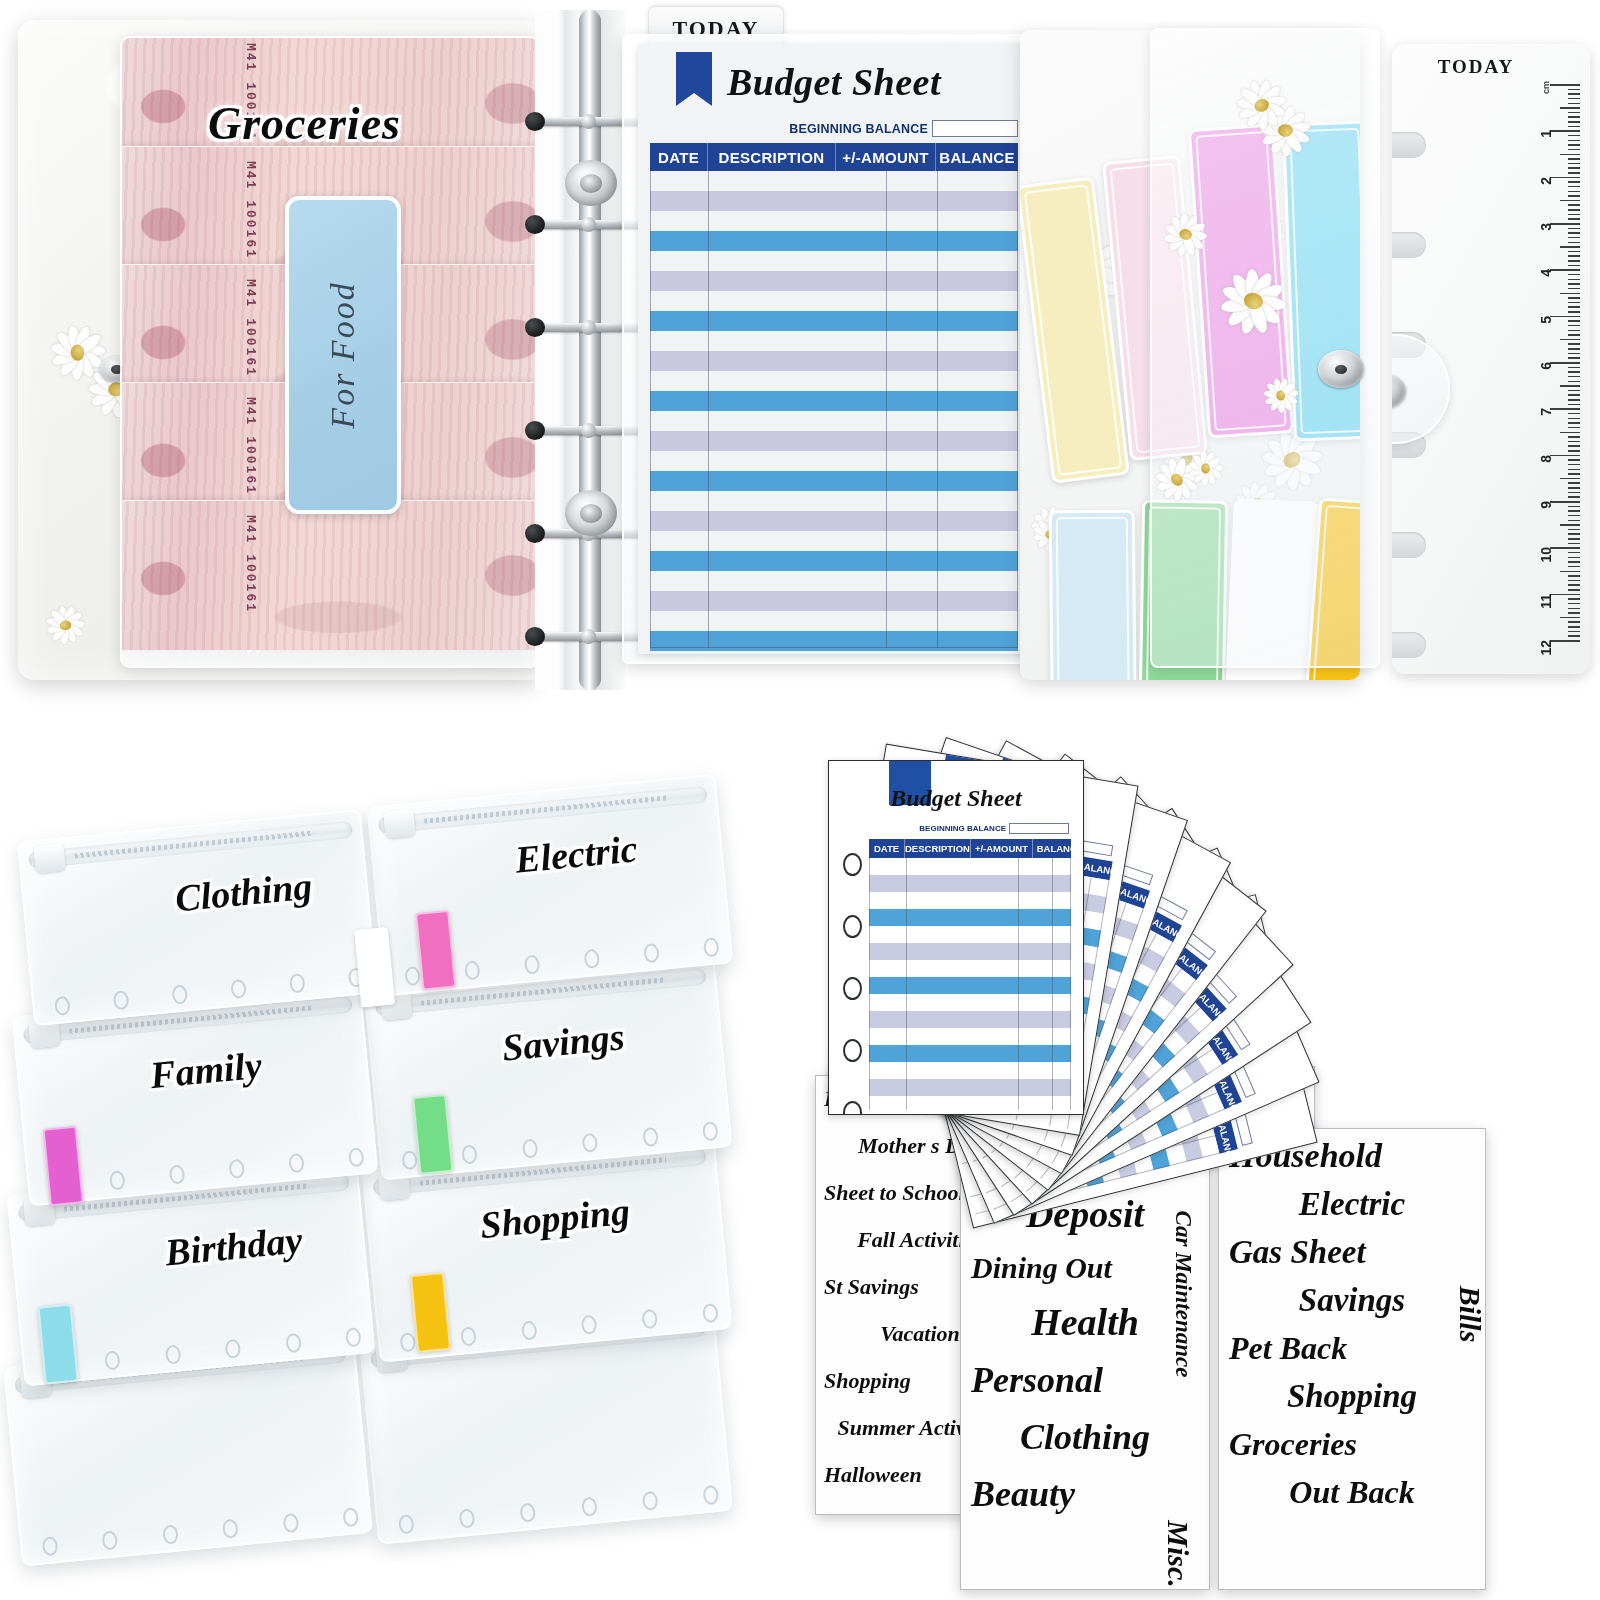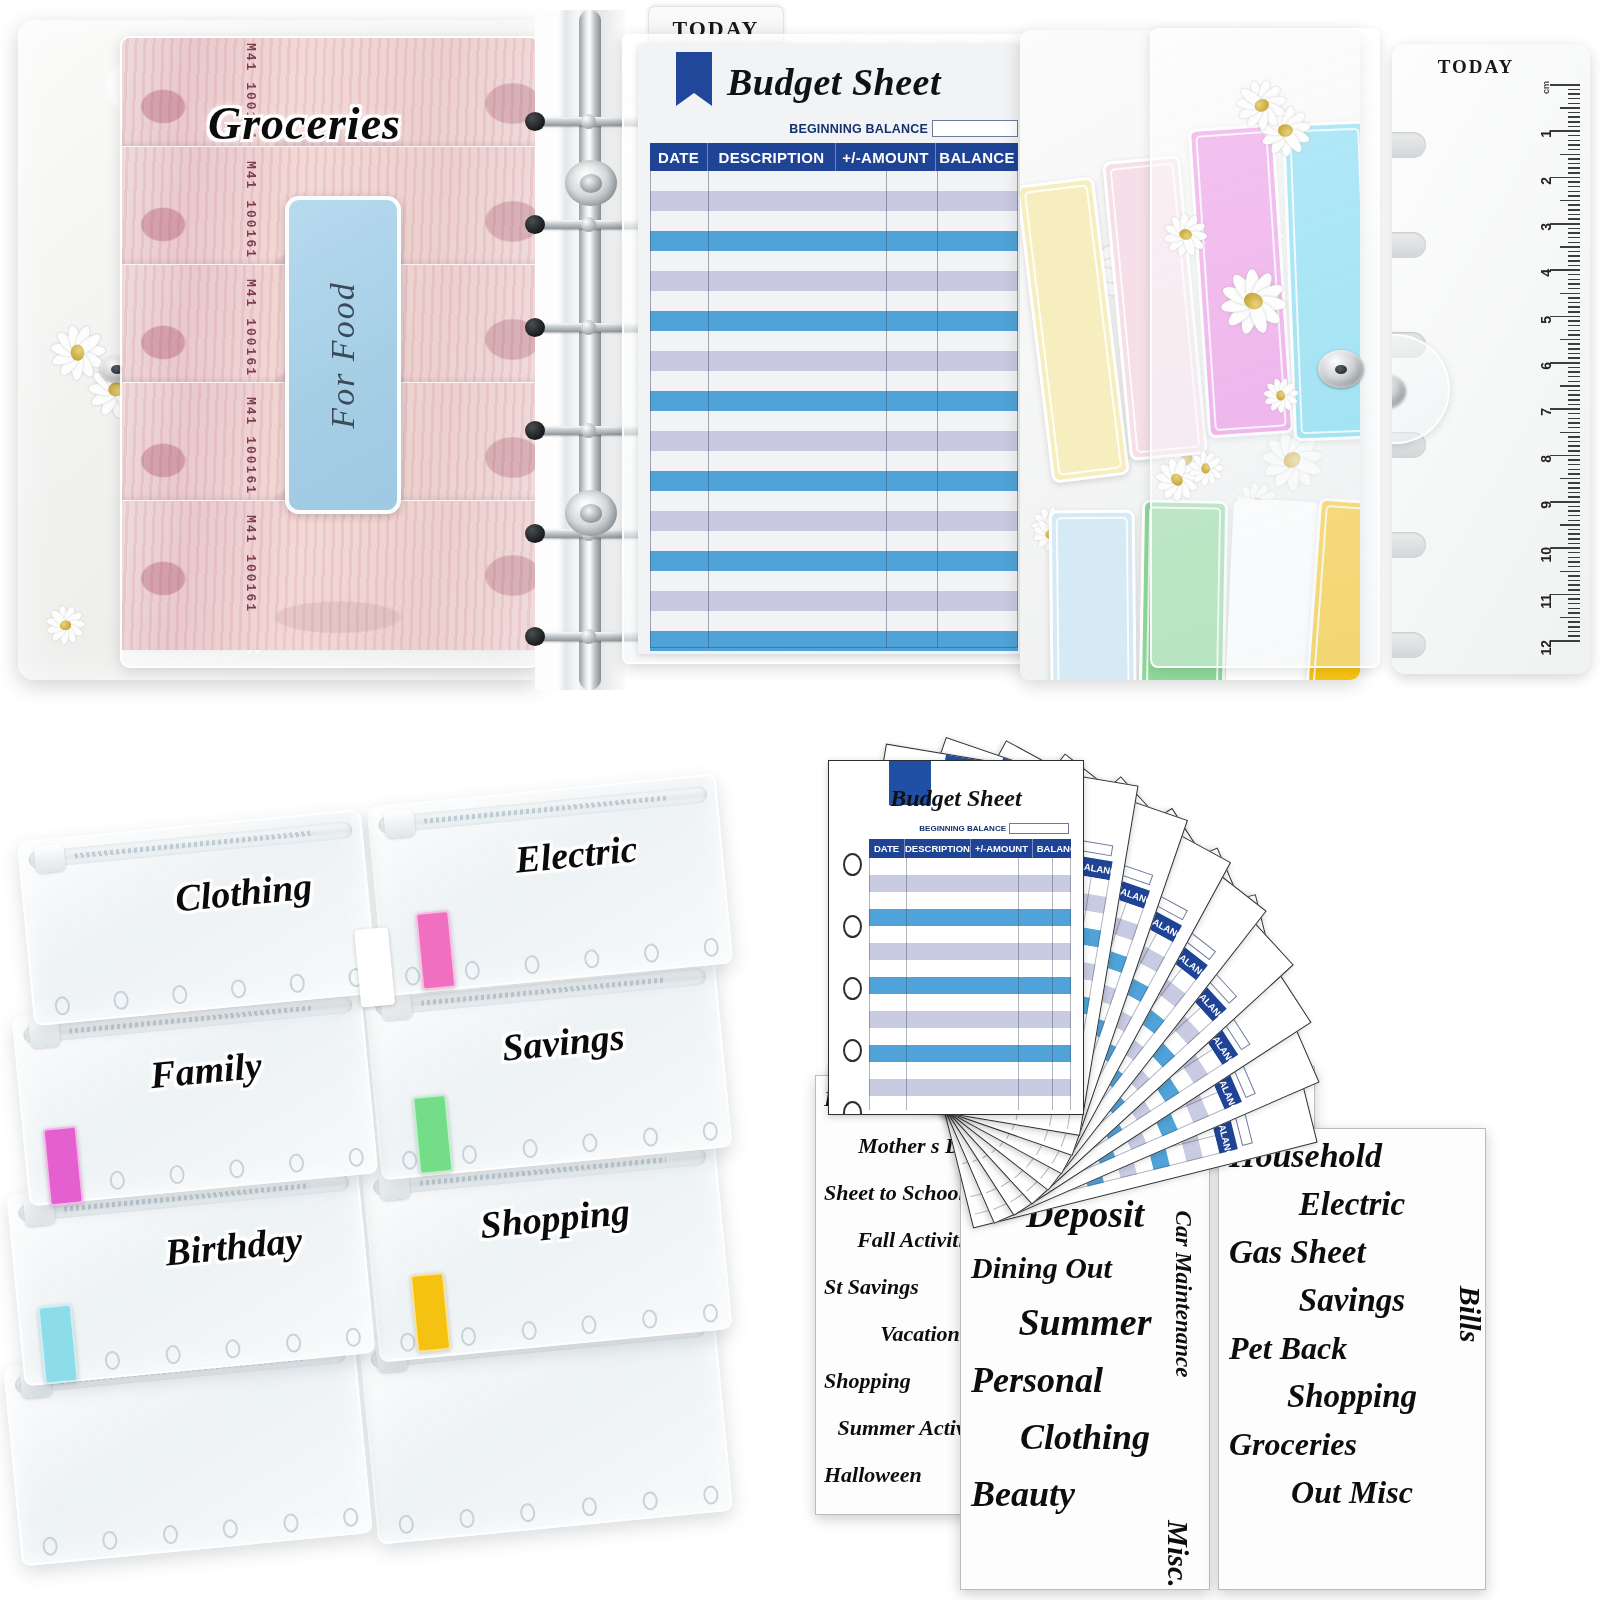--- a/index.html
+++ b/index.html
@@ -1668,37 +1668,37 @@
 
     <div class="label-sheet" style="left:265px; top:16px; width:250px; height:95px;">
       <div class="ls-line" style="position:absolute; left:8px; top:12px; font-size:33px;">Emergencies</div>
     </div>
 
     <div class="label-sheet" style="left:160px; top:80px; width:250px; height:460px;">
       <div id="ls-personal" style="position:absolute; inset:8px 10px;">
           <div class="ls-line" style="font-size: 34px; margin-bottom: 15px; text-align: left;">Vacation</div>
           <div class="ls-line" style="font-size: 38px; margin-bottom: 15px; text-align: center;">Deposit</div>
           <div class="ls-line" style="font-size: 30px; margin-bottom: 15px; text-align: left;">Dining Out</div>
-          <div class="ls-line" style="font-size: 38px; margin-bottom: 15px; text-align: center;">Summer</div>
+          <div class="ls-line" style="font-size: 38px; margin-bottom: 15px; text-align: center;">Health</div>
           <div class="ls-line" style="font-size: 36px; margin-bottom: 15px; text-align: left;">Personal</div>
           <div class="ls-line" style="font-size: 36px; margin-bottom: 15px; text-align: center;">Clothing</div>
           <div class="ls-line" style="font-size: 36px; margin-bottom: 15px; text-align: left;">Beauty</div>
         </div>
       <div class="rot-word" style="right:-58px; top:150px; font-size:23px; transform:rotate(90deg);">Car Maintenance</div>
       <div class="rot-word" style="right:-2px; bottom:18px; font-size:30px; transform:rotate(90deg);">Misc.</div>
     </div>
 
     <div class="label-sheet" style="left:418px; top:78px; width:268px; height:462px;">
       <div id="ls-household" style="position:absolute; inset:8px 10px;">
           <div class="ls-line" style="font-size: 34px; margin-bottom: 11px; text-align: left;">Household</div>
           <div class="ls-line" style="font-size: 33px; margin-bottom: 11px; text-align: center;">Electric</div>
           <div class="ls-line" style="font-size: 33px; margin-bottom: 11px; text-align: left;">Gas    Sheet</div>
           <div class="ls-line" style="font-size: 33px; margin-bottom: 11px; text-align: center;">Savings</div>
           <div class="ls-line" style="font-size: 32px; margin-bottom: 11px; text-align: left;">Pet Back</div>
           <div class="ls-line" style="font-size: 33px; margin-bottom: 11px; text-align: center;">Shopping</div>
           <div class="ls-line" style="font-size: 32px; margin-bottom: 11px; text-align: left;">Groceries</div>
-          <div class="ls-line" style="font-size: 32px; margin-bottom: 11px; text-align: center;">Out Misc</div>
+          <div class="ls-line" style="font-size: 32px; margin-bottom: 11px; text-align: center;">Out Back</div>
         </div>
       <div class="rot-word" style="right:-14px; top:168px; font-size:30px; transform:rotate(90deg);">Bills</div>
     </div>
   </div>
 
 </div>
 
 </body></html>

